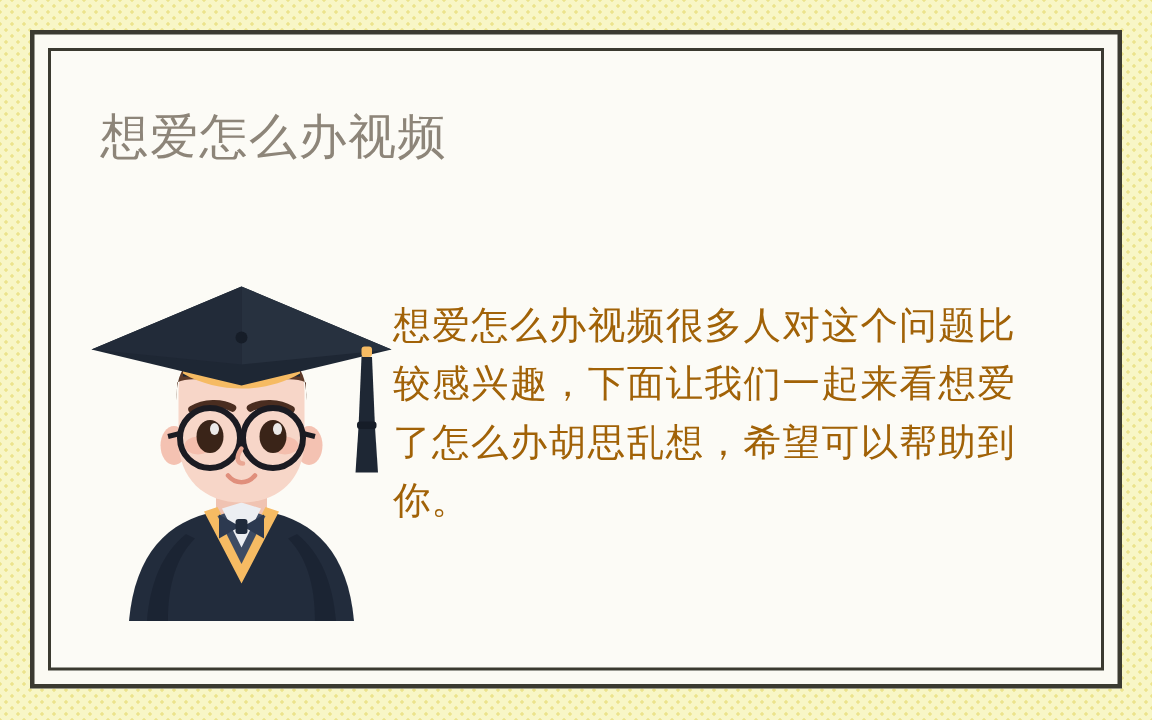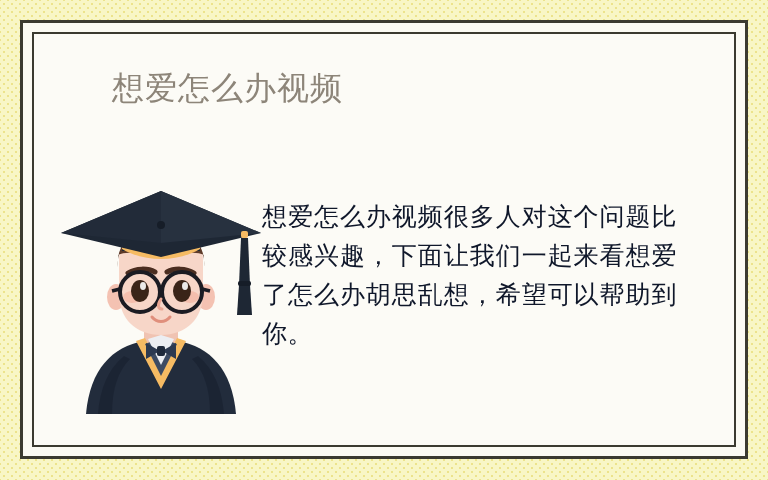--- a/index.html
+++ b/index.html
@@ -56,34 +56,33 @@
   
   #page-title {
     position: absolute;
     left: 33px;
     top: 37px;
     font-size: 32px;
     line-height: 1.25;
     letter-spacing: 1px;
     color: #8d8579;
     white-space: nowrap;
-    font-family: Liberation Mono, monospace;
+    font-family: Liberation Serif, serif;
     font-weight: 400;
-    margin-left: 45px;
   }
 
   
   #article-body {
     position: absolute;
     left: 228px;
     top: 163px;
     width: 415px;
     font-size: 25px;
     line-height: 39px;
-    color: #0f172a;
+    color: #a16207;
     letter-spacing: 0.5px;
     font-family: "DejaVu Serif", "Liberation Serif", serif;
     font-weight: 400;
     text-align: justify;
   }
 
   
   #illustration {
     position: absolute;
     left: 22px;

